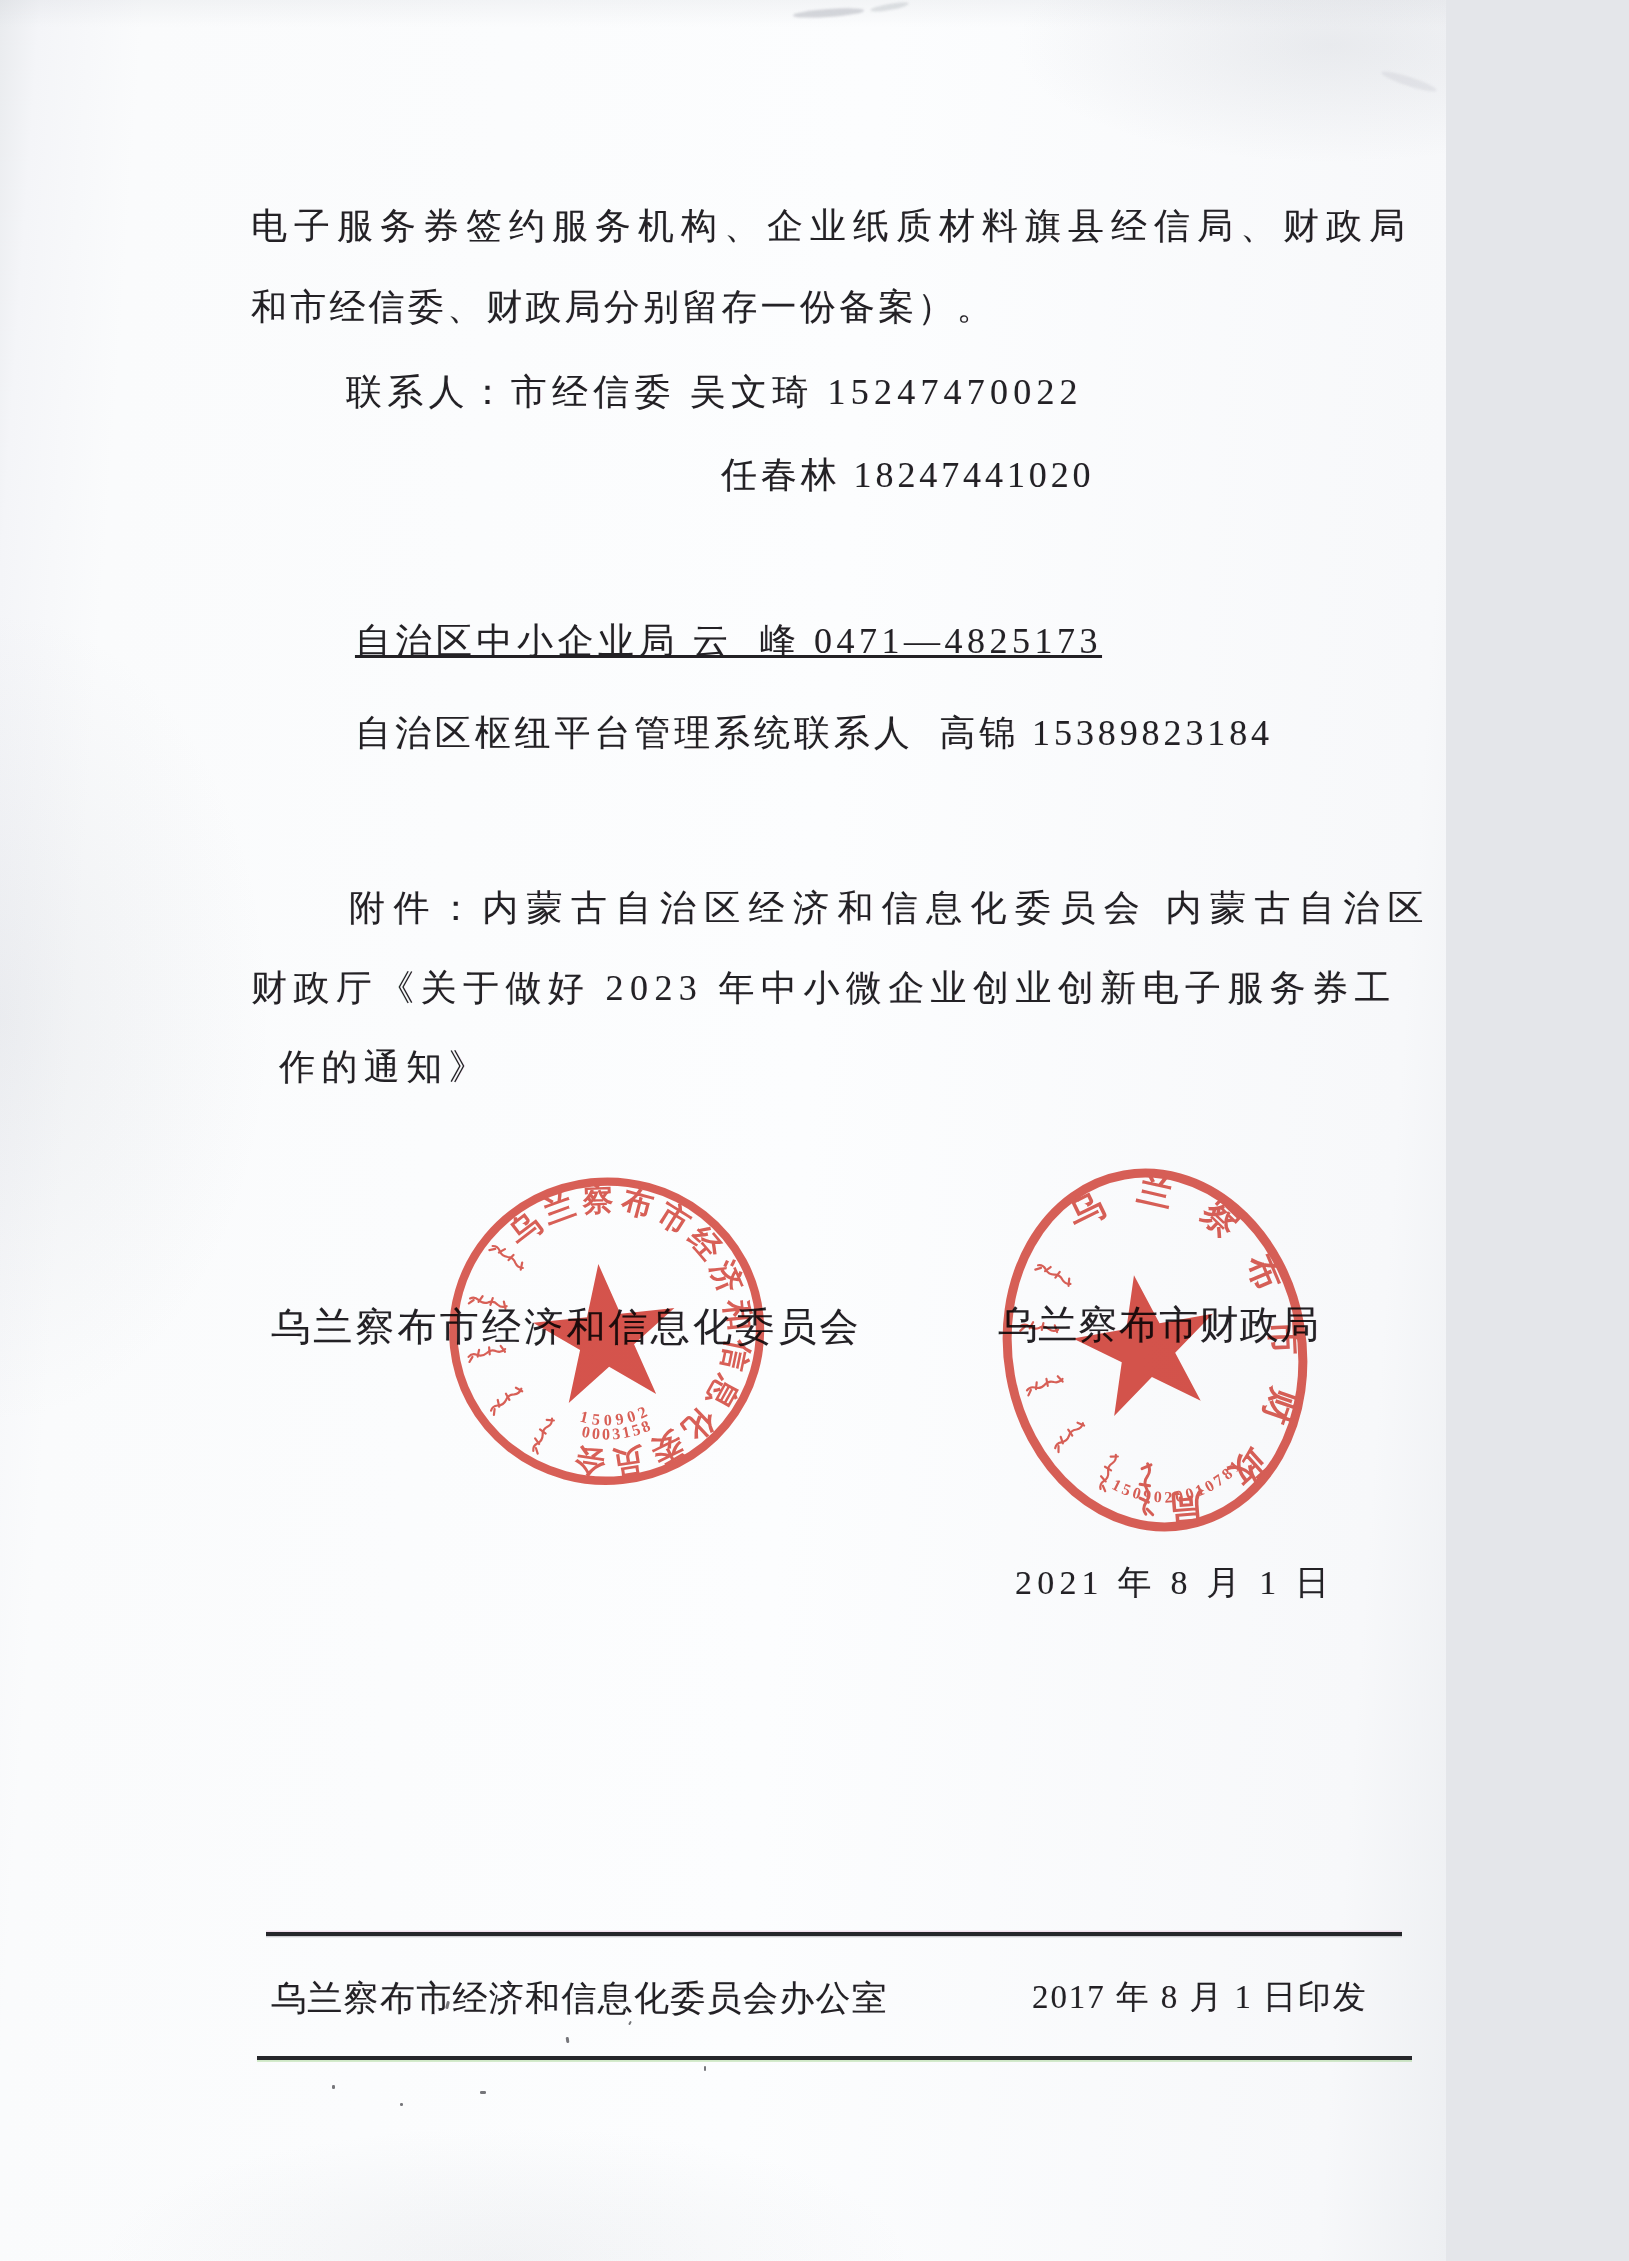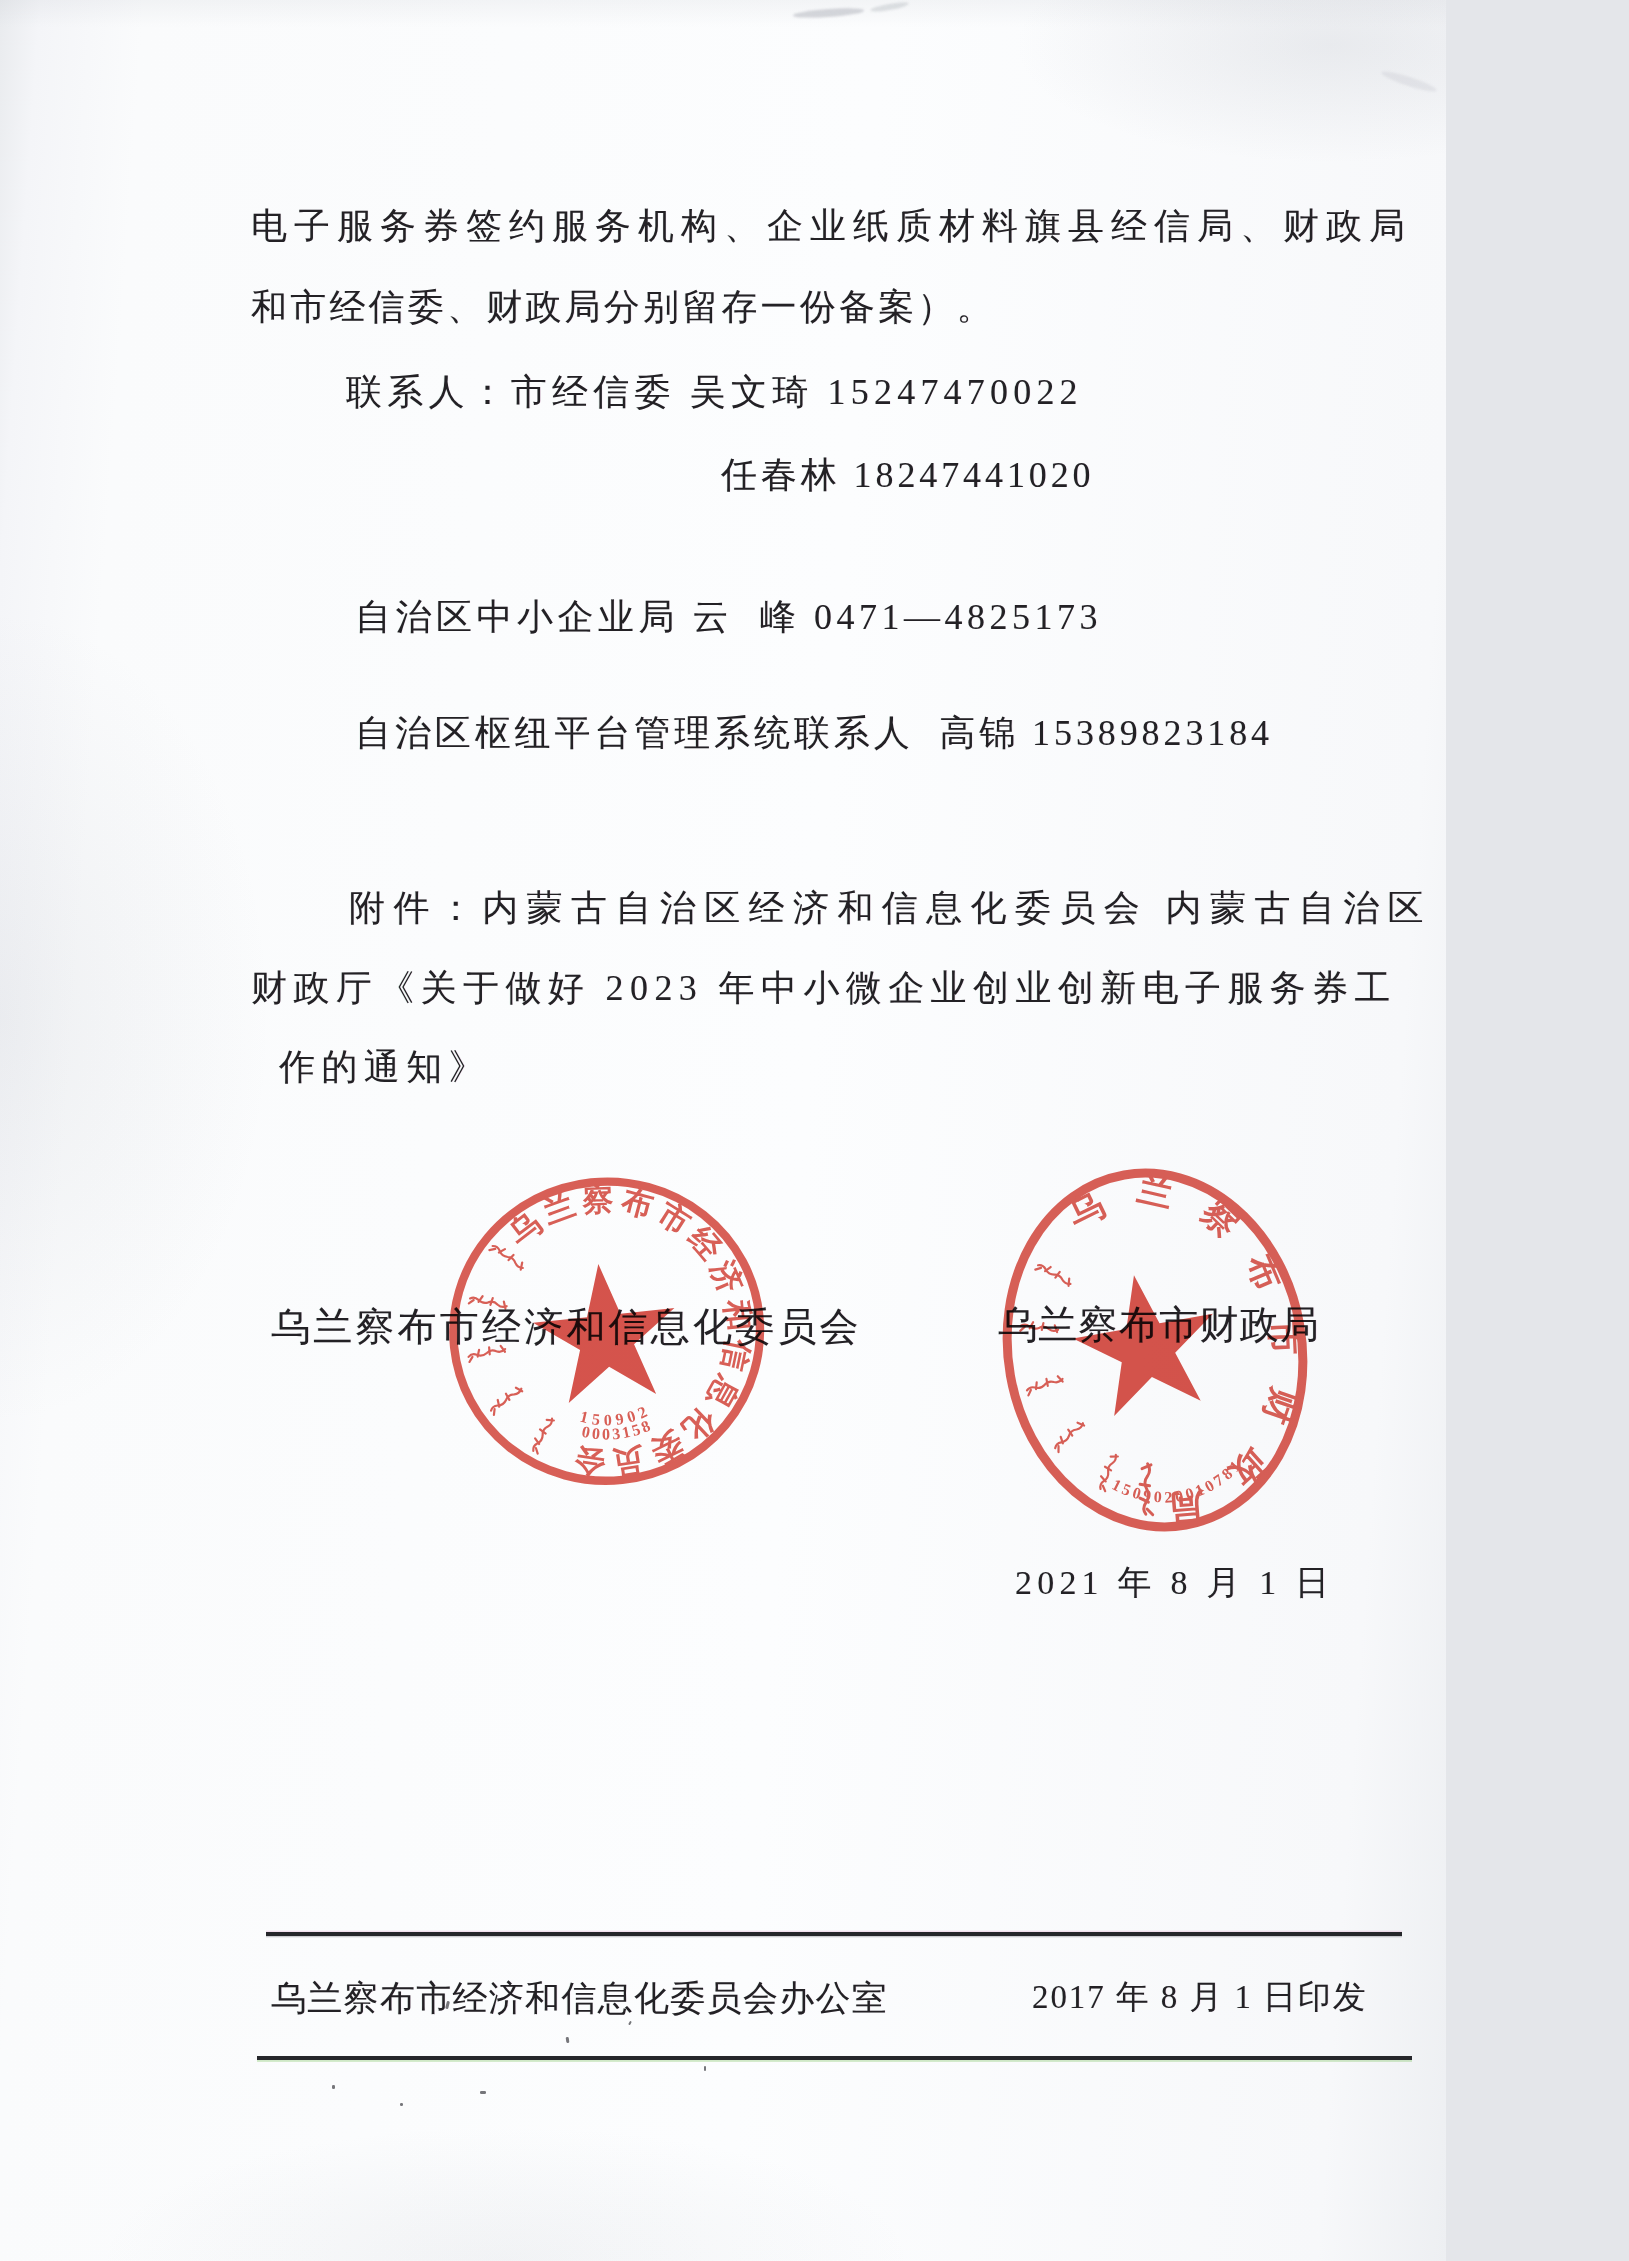--- a/index.html
+++ b/index.html
@@ -23,21 +23,21 @@
   }
   .ln{
     position:absolute;font-size:36px;line-height:1.18;white-space:pre;
     text-shadow:0.6px 0 0 rgba(190,30,140,.10),-0.6px 0 0 rgba(20,140,70,.12);
   }
   .b0{left:251px;top:205px;letter-spacing:7px;}
   .b1{left:251px;top:286px;letter-spacing:3.2px;}
   .c1{left:333px;top:371px;letter-spacing:5.2px;margin-left:13px;}
   .c2{left:721px;top:454px;letter-spacing:3.9px;text-align:center;}
   .c3{left:524px;top:547px;letter-spacing:4.5px;}
-  .c4{left:355px;top:596px;letter-spacing:4.5px;}
+  .c4{left:355px;top:620px;letter-spacing:4.5px;text-decoration:underline;}
   .c5{left:355px;top:712px;letter-spacing:3.9px;}
   .a1{left:349px;top:887px;letter-spacing:8.4px;text-align:center;}
   .a2{left:251px;top:967px;letter-spacing:6.4px;}
   .a3{left:251px;top:1046px;letter-spacing:6.4px;margin-left:28px;}
   .sig-left{left:271px;top:1304px;font-size:39px;letter-spacing:3.2px;}
   .sig-right{left:998px;top:1302px;font-size:39px;letter-spacing:1.3px;}
   .date-line{left:1015px;top:1563px;font-size:34px;letter-spacing:5.2px;}
   .footer-issuer{left:271px;top:1978px;font-size:35px;letter-spacing:1.3px;}
   .footer-printdate{left:1032px;top:1978px;font-size:33px;letter-spacing:1.9px;}
   .rule{position:absolute;background:#26272b;}

